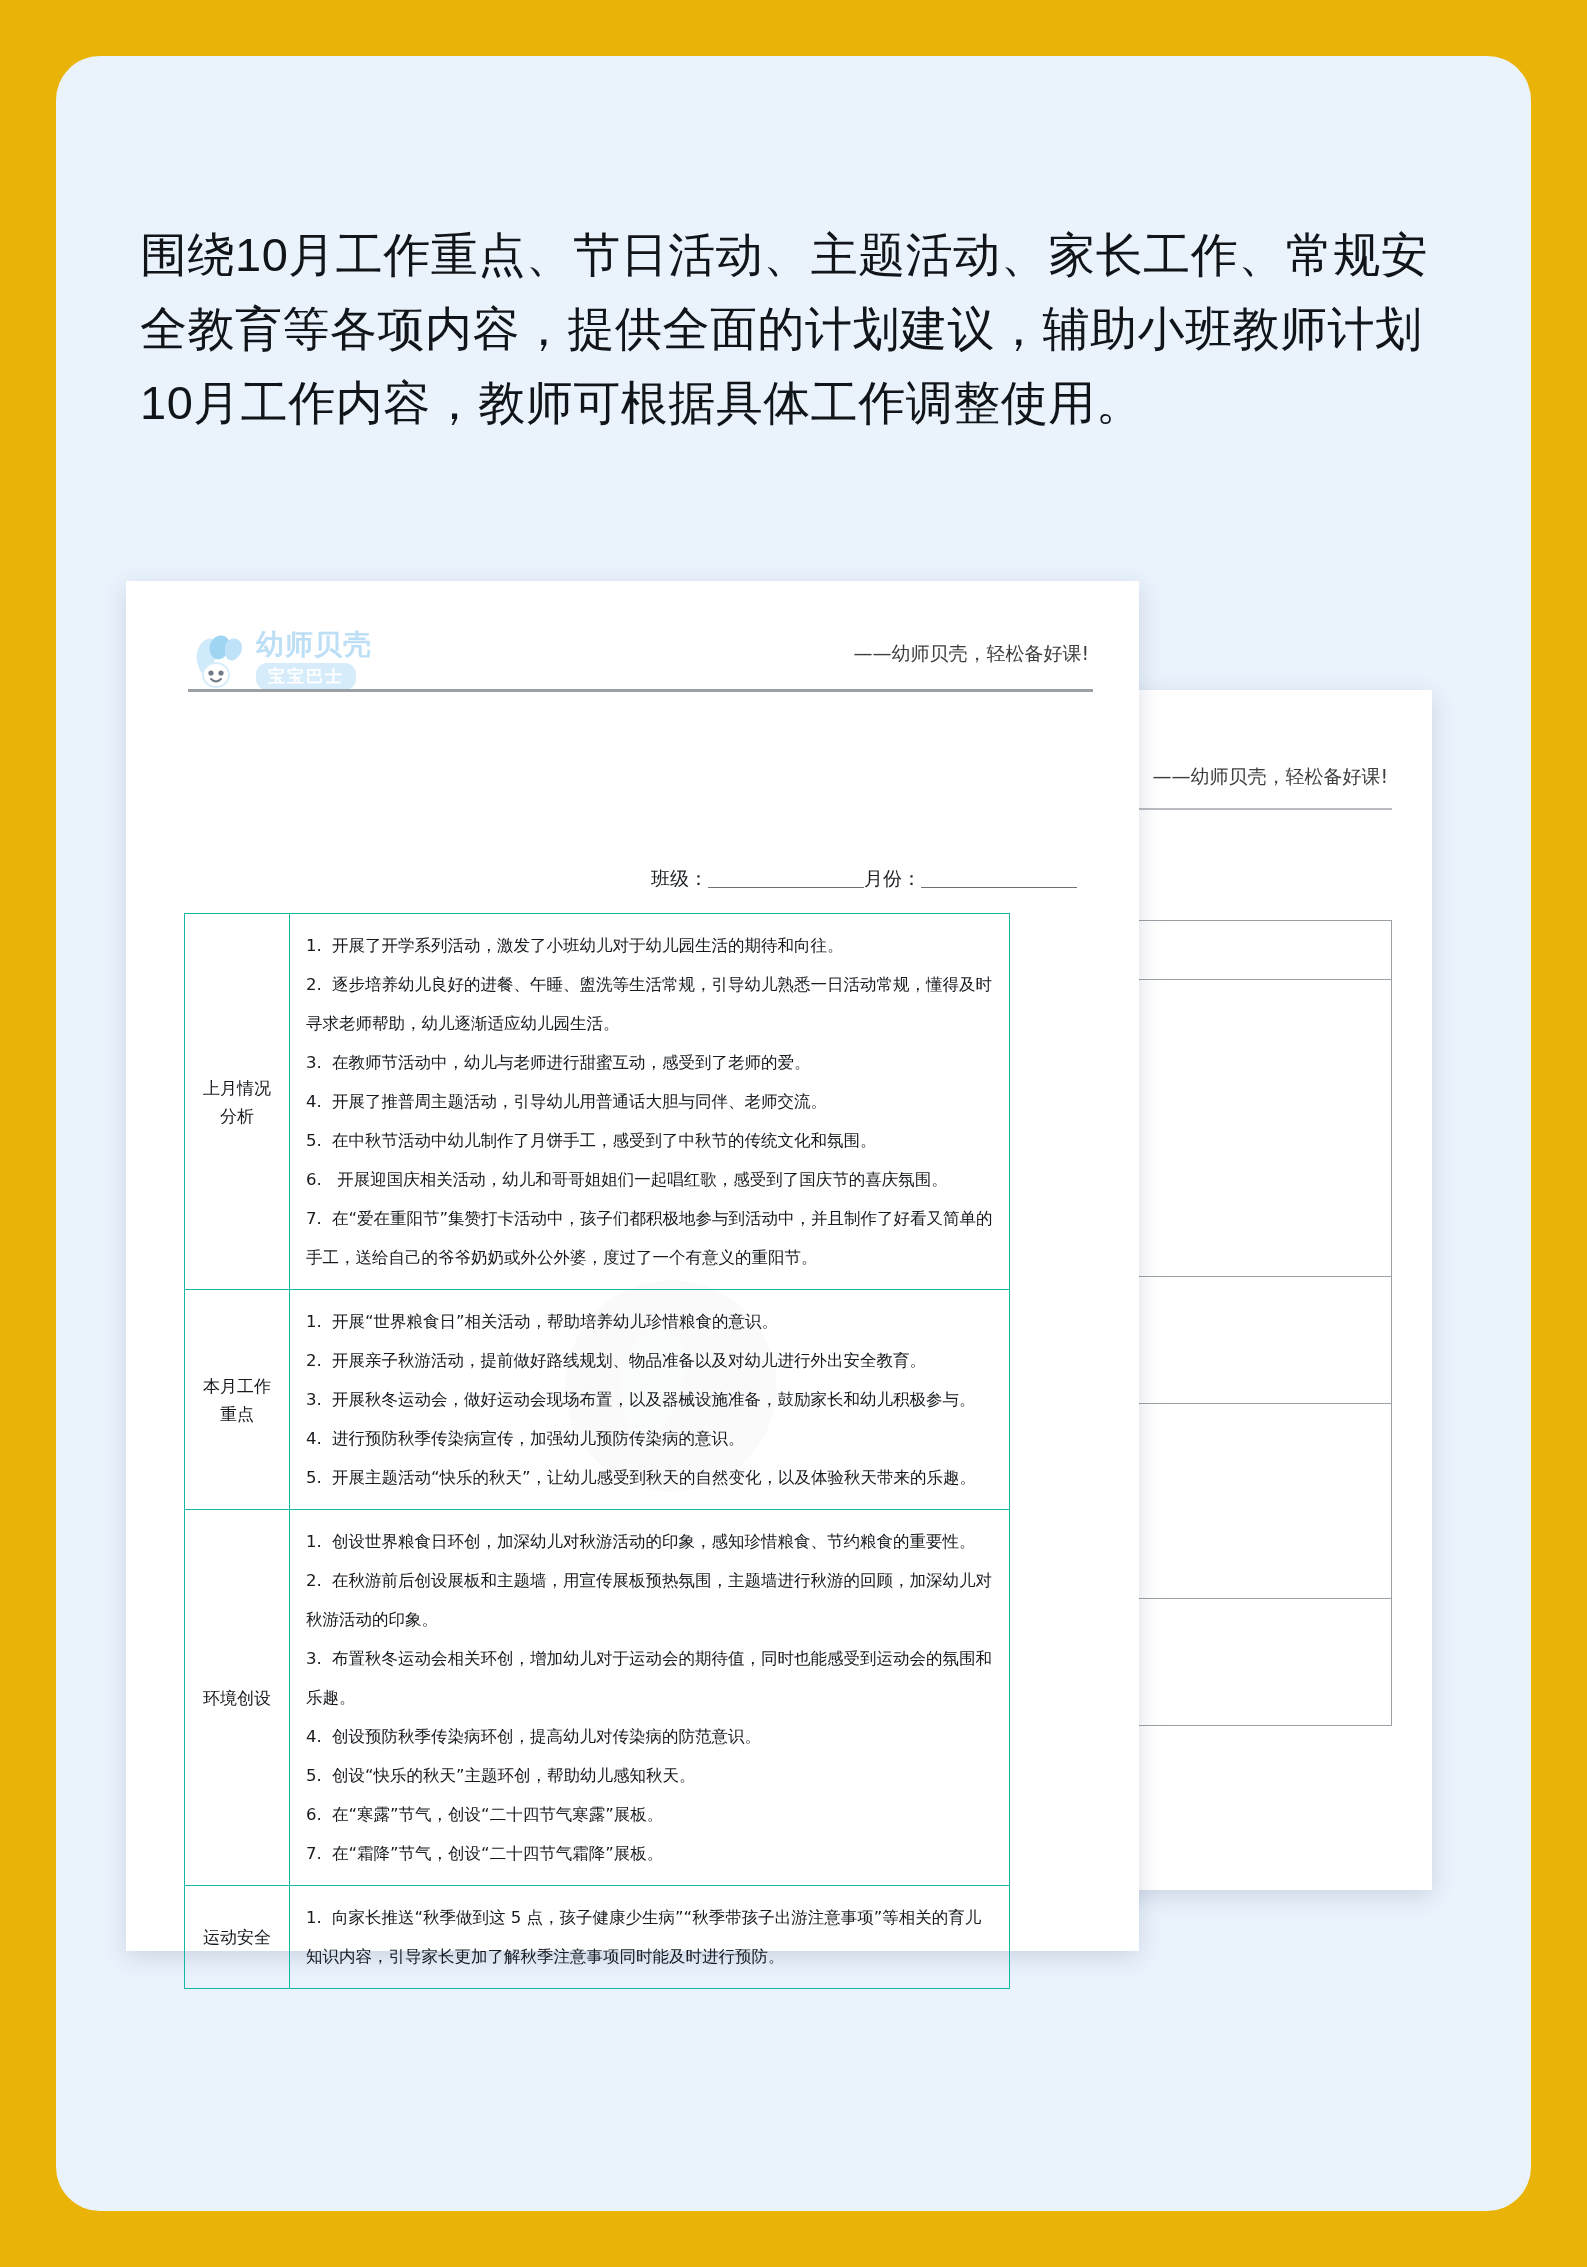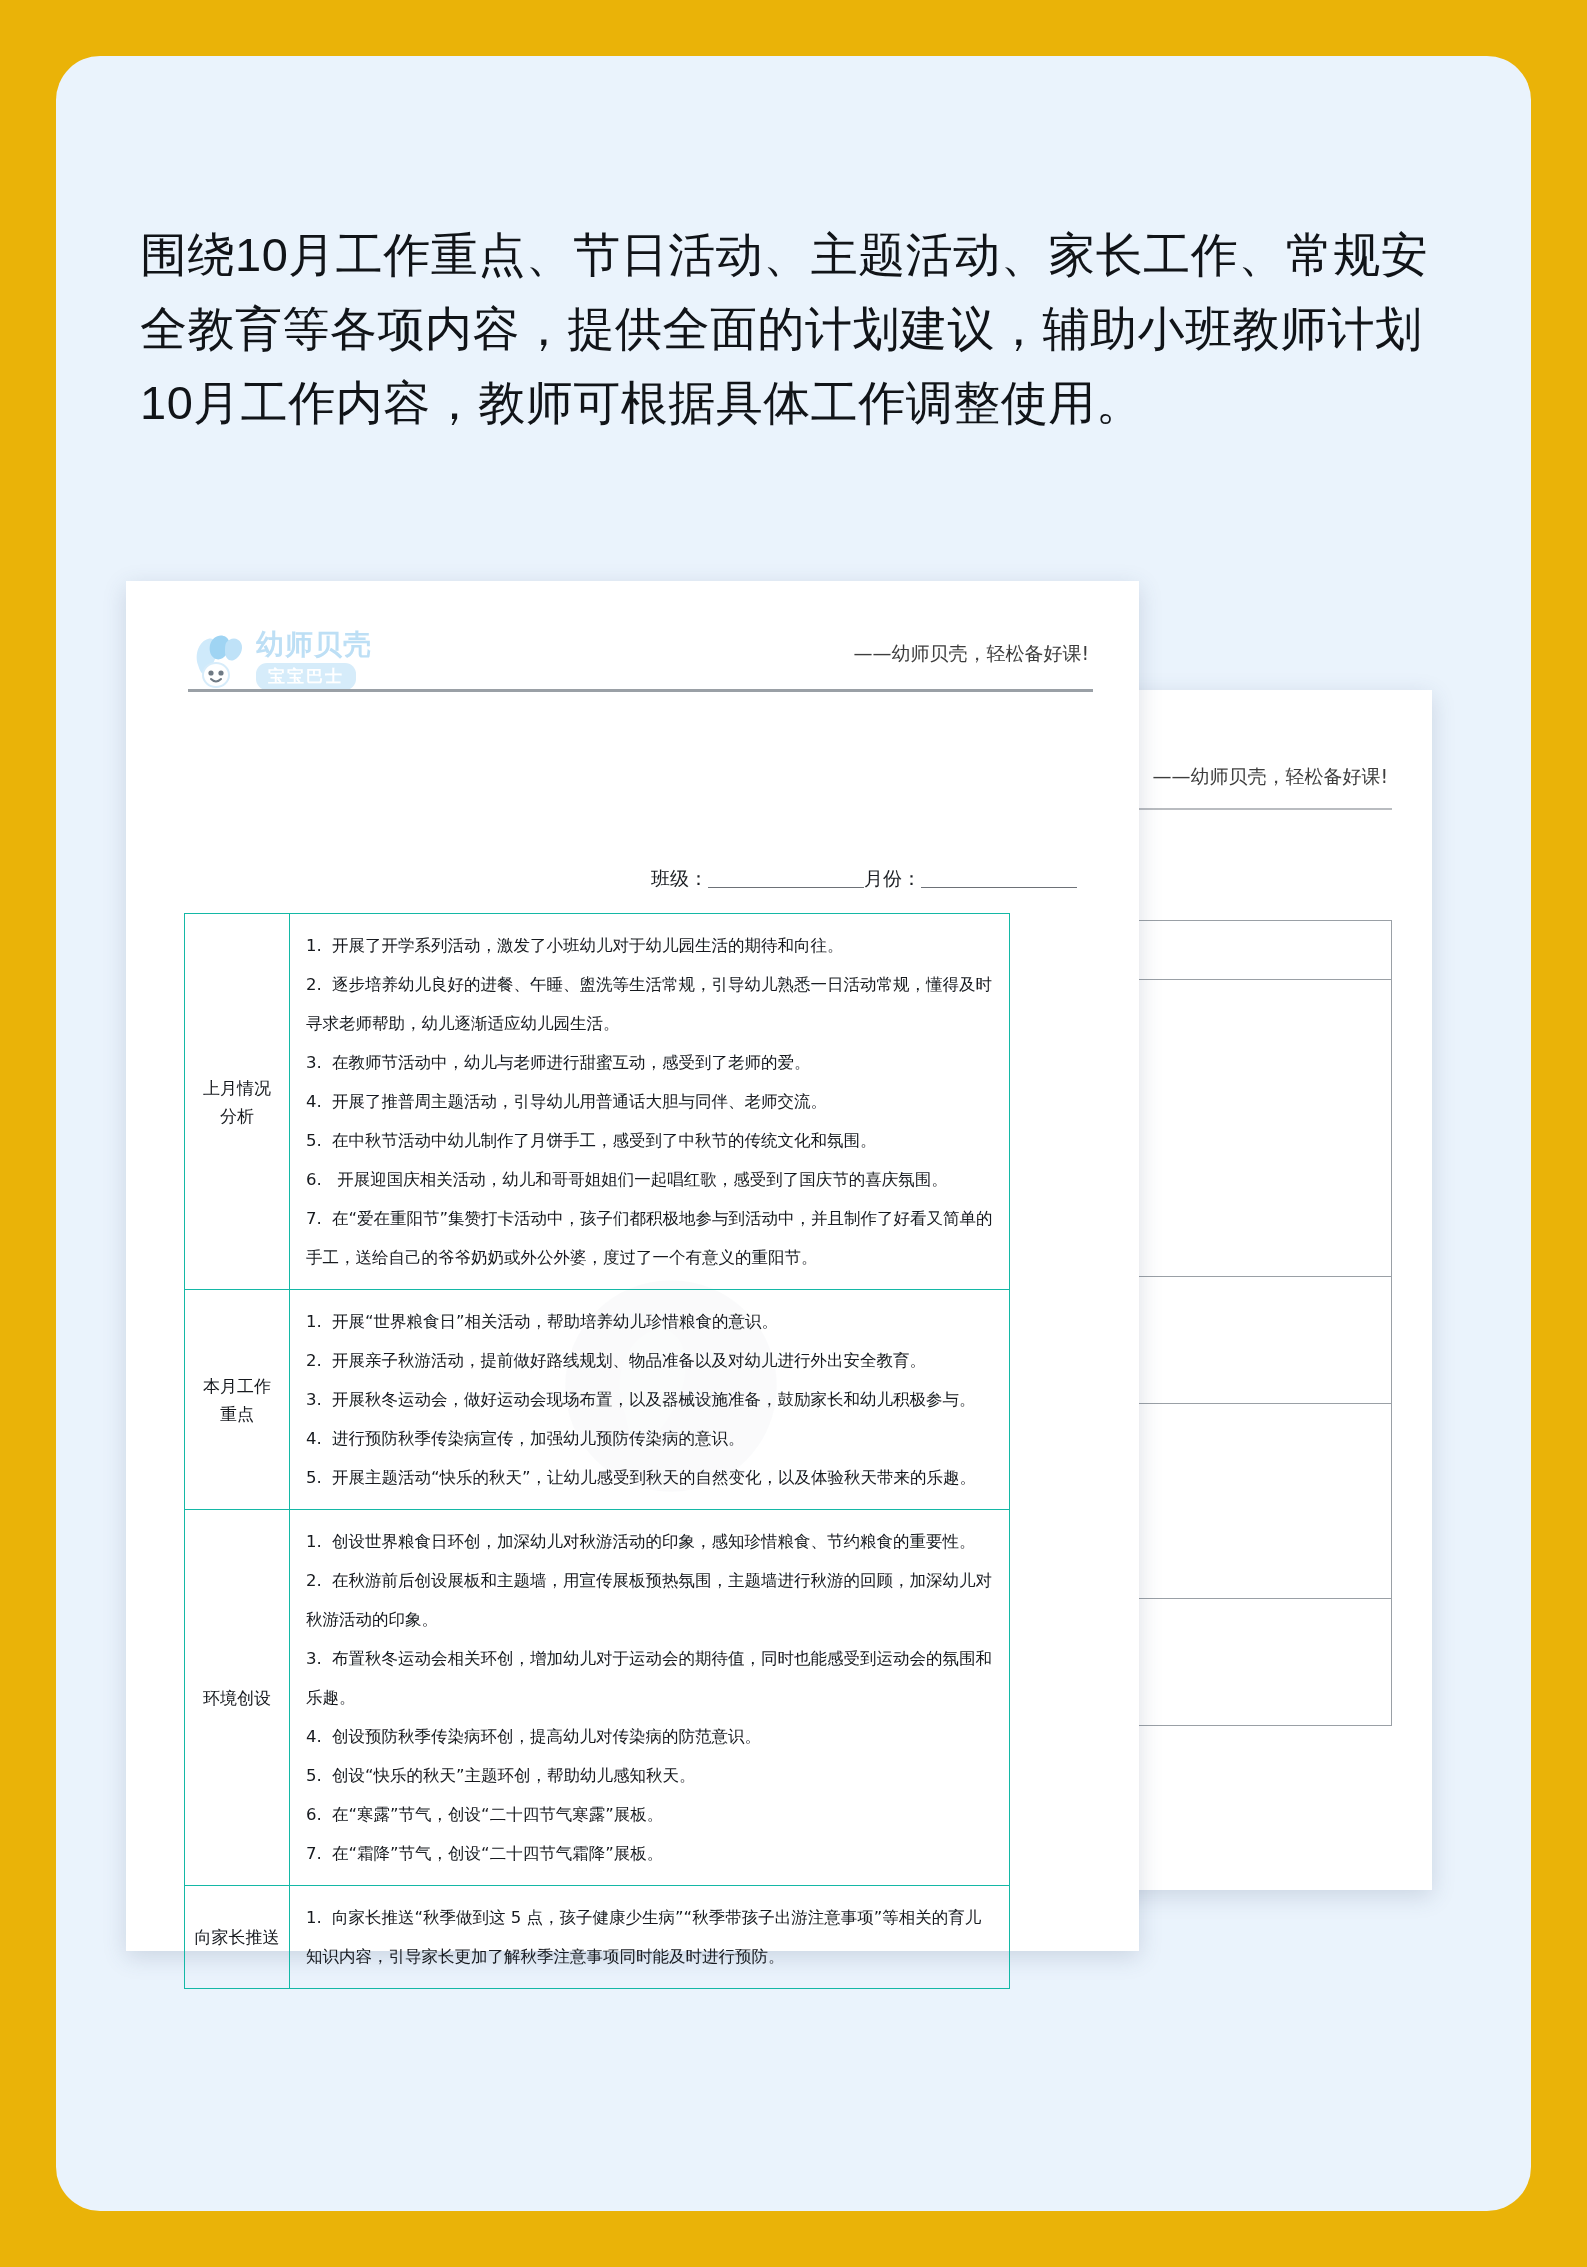--- a/index.html
+++ b/index.html
@@ -389,21 +389,21 @@
             <span class="item"><span class="num">3.</span><span>布置秋冬运动会相关环创，增加幼儿对于运动会的期待值，同时也能感受到运动会的氛围和乐趣。</span></span>
             <span class="item"><span class="num">4.</span><span>创设预防秋季传染病环创，提高幼儿对传染病的防范意识。</span></span>
             <span class="item"><span class="num">5.</span><span>创设“快乐的秋天”主题环创，帮助幼儿感知秋天。</span></span>
             <span class="item"><span class="num">6.</span><span>在“寒露”节气，创设“二十四节气寒露”展板。</span></span>
             <span class="item"><span class="num">7.</span><span>在“霜降”节气，创设“二十四节气霜降”展板。</span></span>
           </td>
         </tr>
 
         <tr>
           <td class="label">
-            <div>向家长推送</div>
+            <div>运动安全</div>
           </td>
           <td class="body">
             <span class="item"><span class="num">1.</span><span>向家长推送“秋季做到这 5 点，孩子健康少生病”“秋季带孩子出游注意事项”等相关的育儿知识内容，引导家长更加了解秋季注意事项同时能及时进行预防。</span></span>
           </td>
         </tr>
       </tbody>
     </table>
   </div>
 
 </div>

